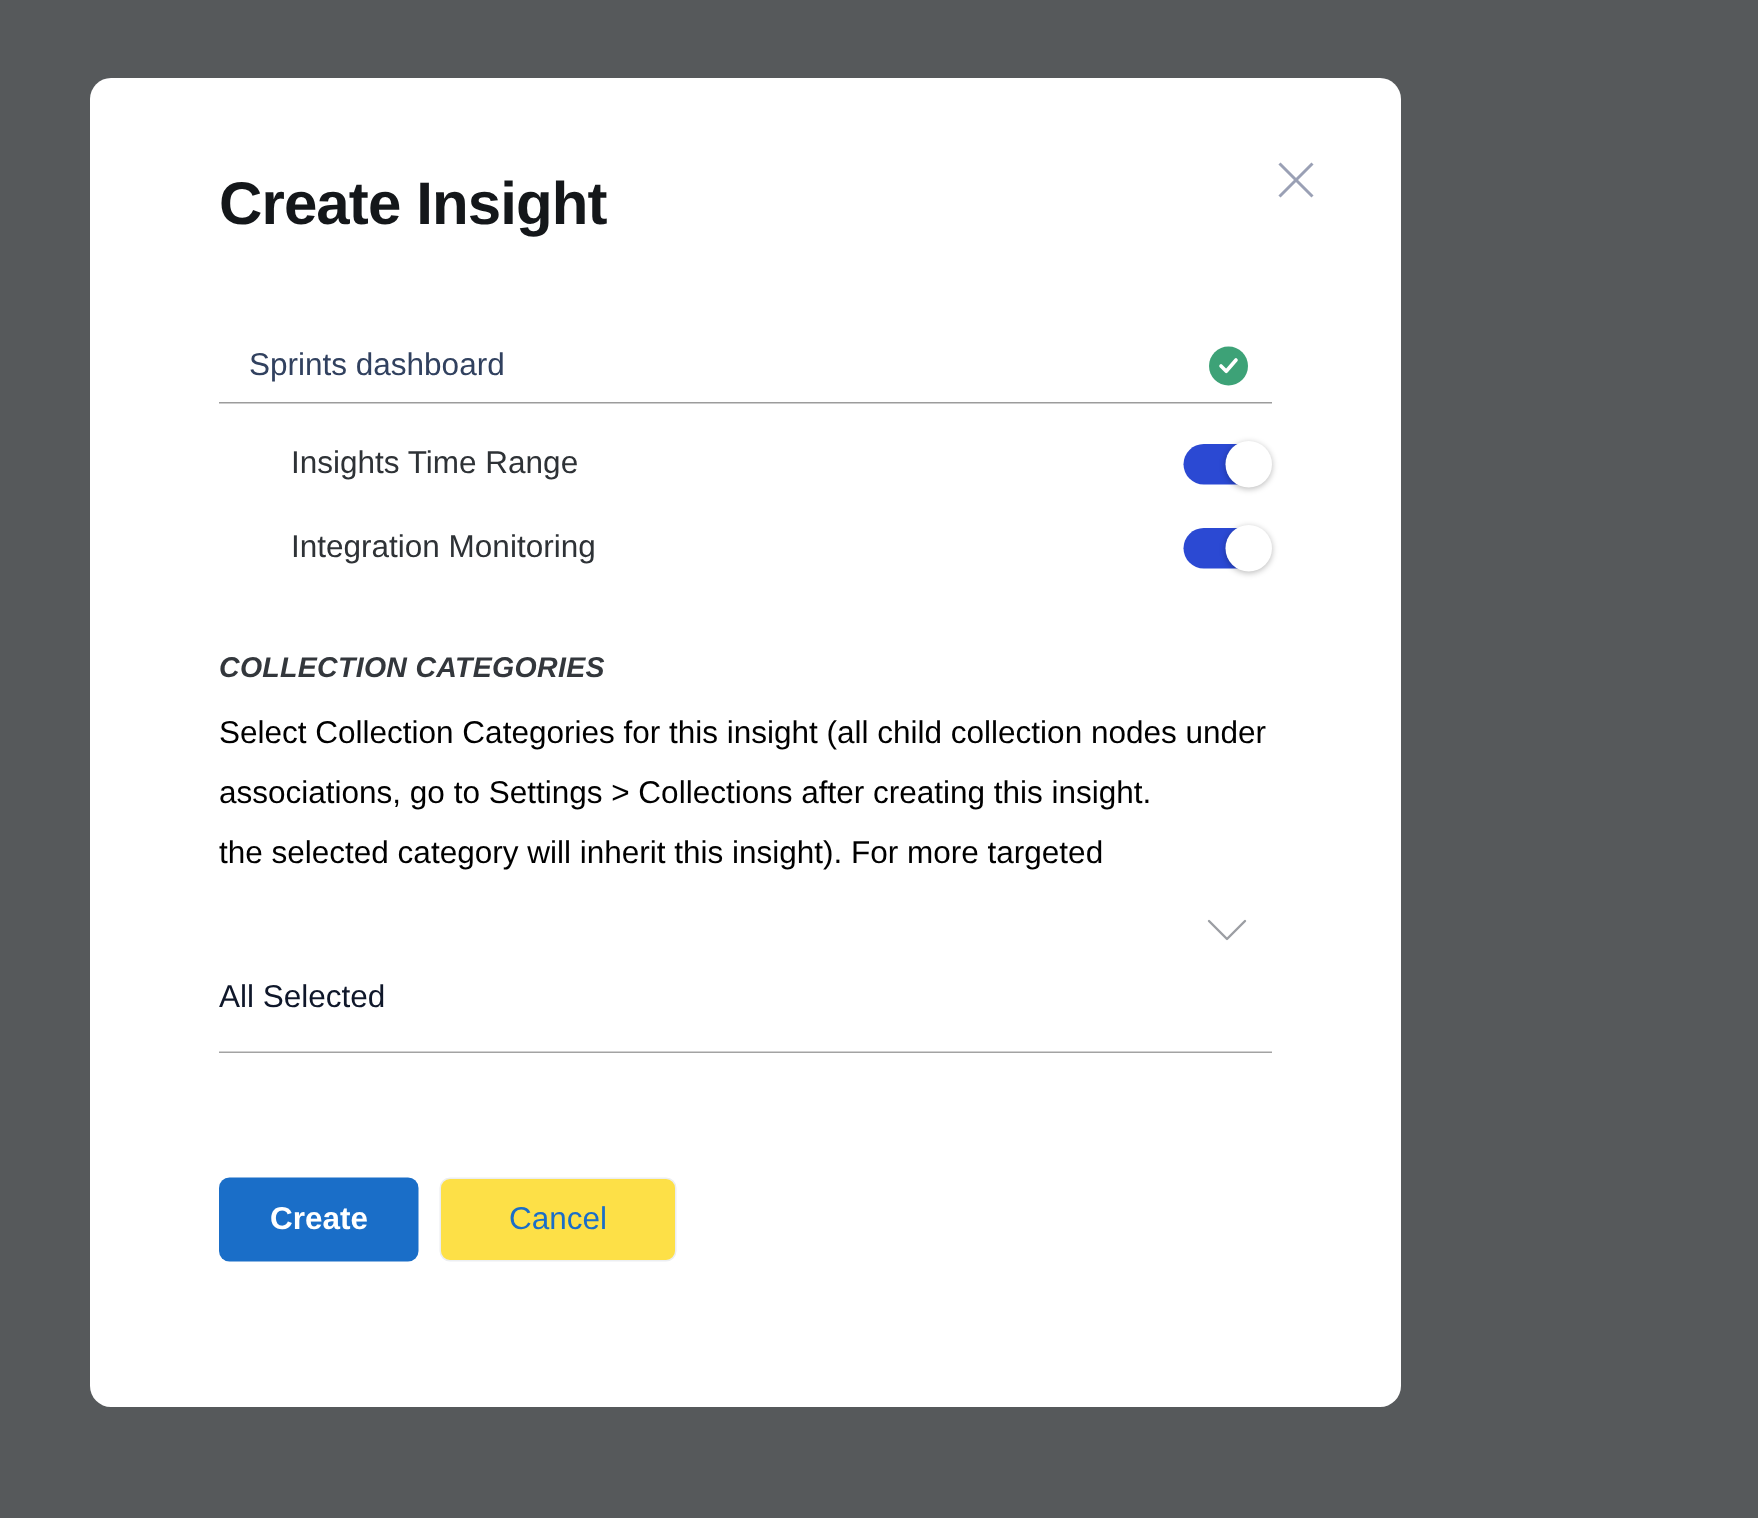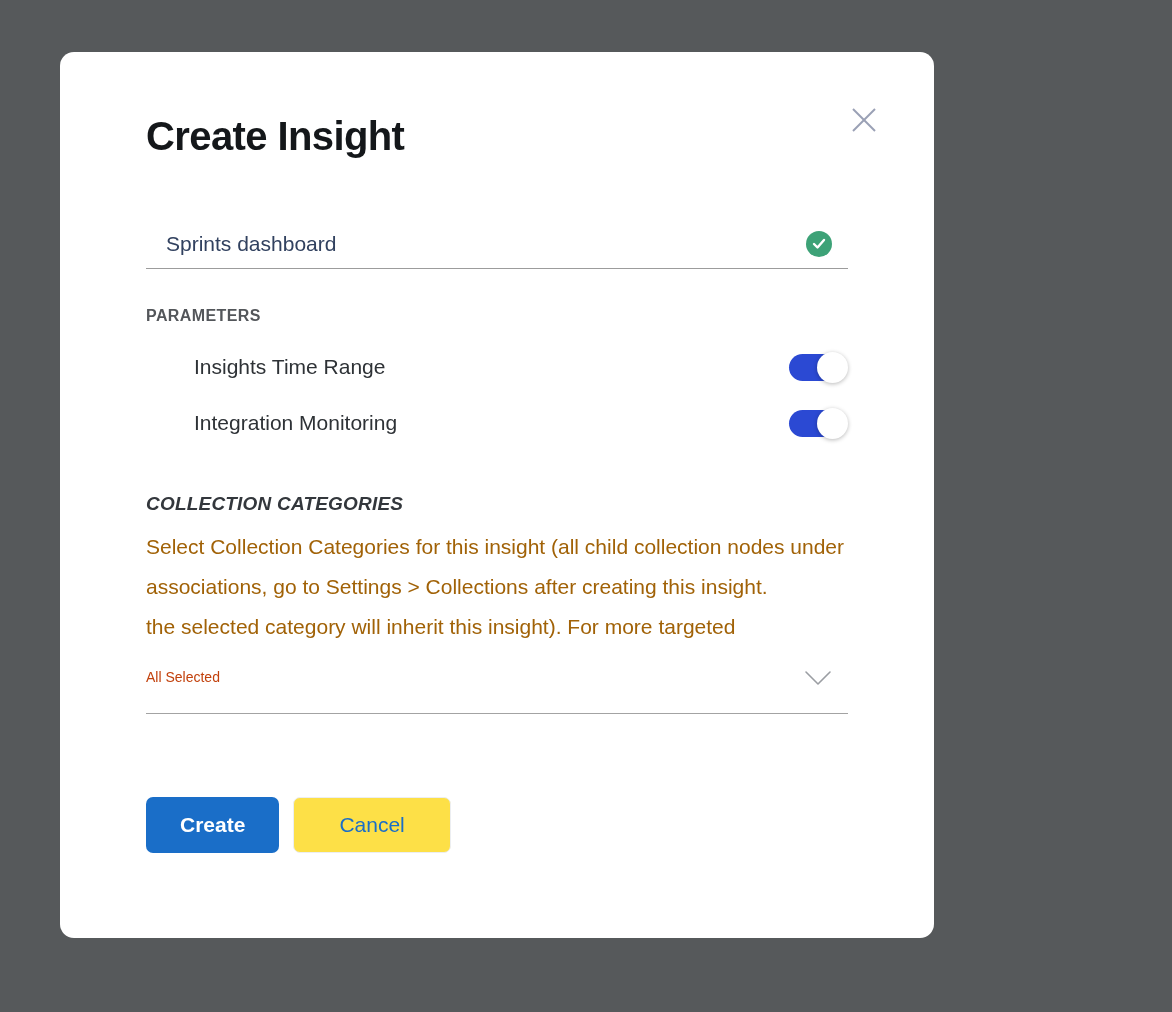--- a/index.html
+++ b/index.html
@@ -107,35 +107,36 @@
     font-weight: 700;
     letter-spacing: 0.2px;
     color: #33373c;
     line-height: 26px;
     font-style: italic;
   }
   .description {
     margin-top: 10px;
     font-size: 21px;
     line-height: 40px;
-    color: #a16207;
+    color: #000000;
   }
   .dropdown-row {
     margin-top: 14px;
     display: flex;
     align-items: flex-start;
     justify-content: space-between;
     padding: 2px 16px 22px 0;
     border-bottom: 1px solid #a3a3a3;
     cursor: pointer;
   }
   .dropdown-value {
-    font-size: 14px;
+    font-size: 21px;
     line-height: 28px;
-    color: #c2410c;
+    color: #0f172a;
+    margin-top: 46px;
   }
   .chevron { margin-top: 7px; }
   .actions {
     margin-top: 83px;
     display: flex;
     gap: 14px;
   }
   .btn {
     font-family: "Liberation Sans", "DejaVu Sans", sans-serif;
     font-size: 21px;
@@ -176,21 +177,20 @@
 
     <div class="input-row">
       <span class="input-value">Sprints dashboard</span>
       <span class="check-badge">
         <svg width="14" height="12" viewBox="0 0 14 12">
           <polyline points="2,6 5.5,9.5 12,2" fill="none" stroke="#ffffff" stroke-width="2.4" stroke-linecap="round" stroke-linejoin="round"></polyline>
         </svg>
       </span>
     </div>
 
-    <div class="field-label params-label">PARAMETERS</div>
 
     <div class="param-rows">
       <div class="param-row">
         <span class="param-label">Insights Time Range</span>
         <span class="toggle">
             <span class="knob"></span>
           </span>
       </div>
       <div class="param-row">
         <span class="param-label">Integration Monitoring</span>

